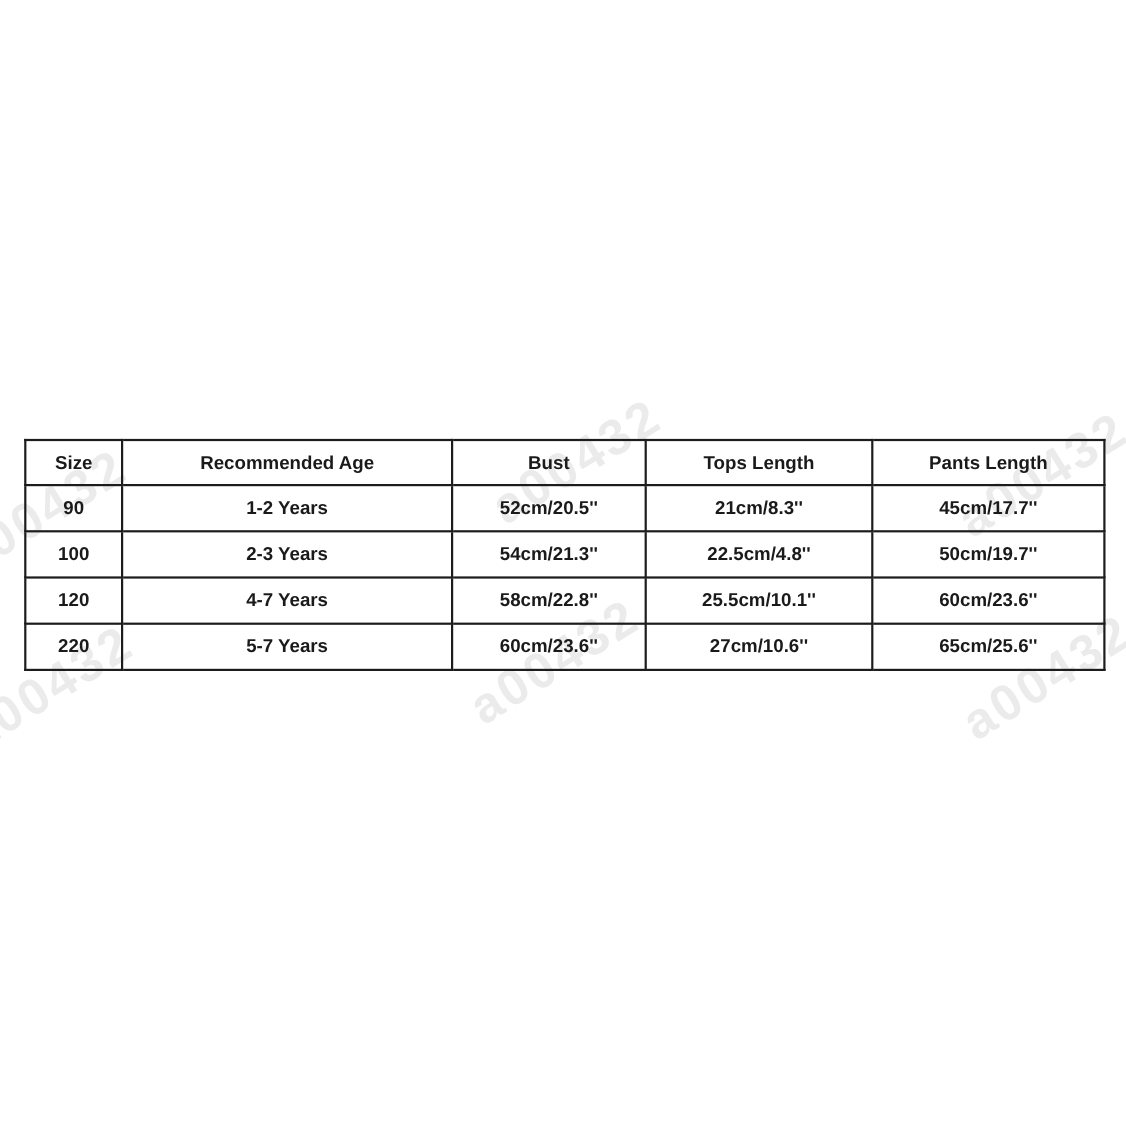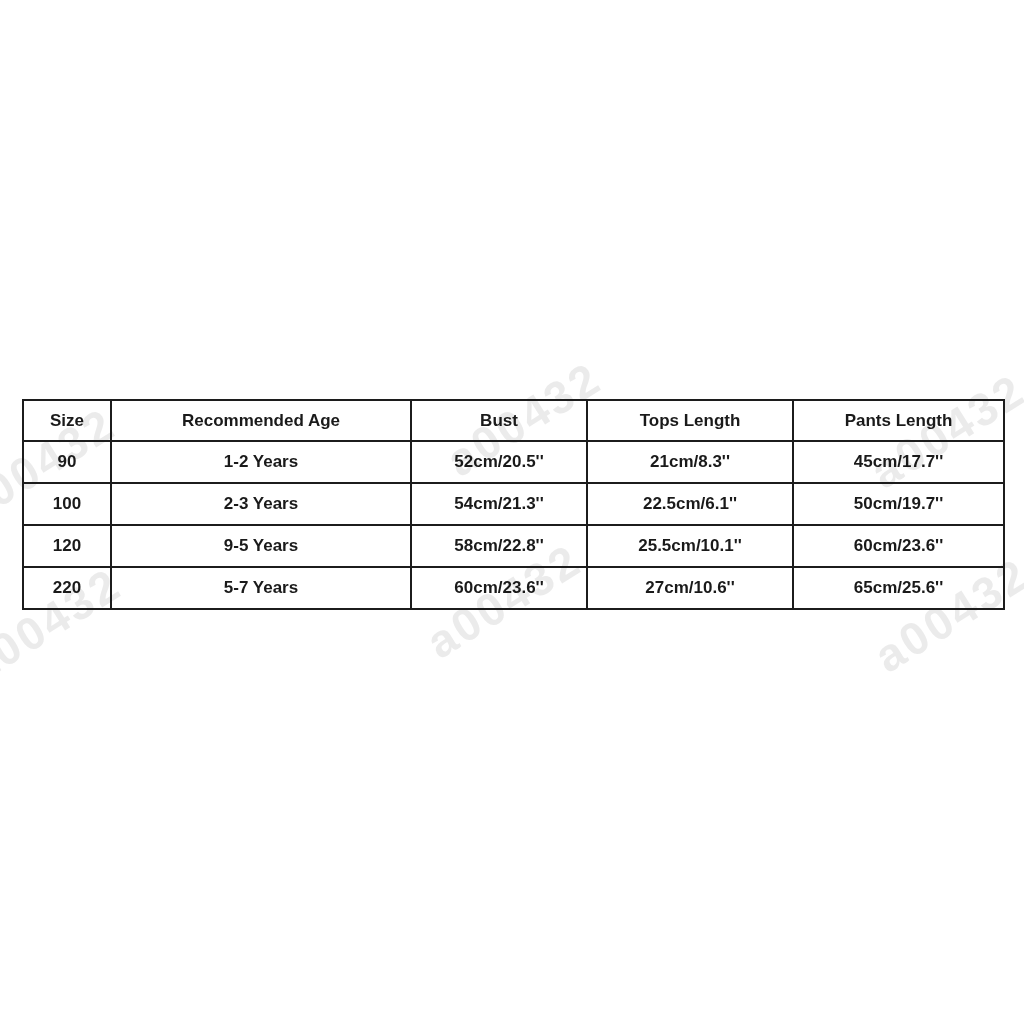--- a/index.html
+++ b/index.html
@@ -103,26 +103,26 @@
         <td>90</td>
         <td>1-2 Years</td>
         <td>52cm/20.5''</td>
         <td>21cm/8.3''</td>
         <td>45cm/17.7''</td>
       </tr>
       <tr>
         <td>100</td>
         <td>2-3 Years</td>
         <td>54cm/21.3''</td>
-        <td>22.5cm/6.1''</td>
+        <td>22.5cm/4.8''</td>
         <td>50cm/19.7''</td>
       </tr>
       <tr>
         <td>120</td>
-        <td>9-5 Years</td>
+        <td>4-7 Years</td>
         <td>58cm/22.8''</td>
         <td>25.5cm/10.1''</td>
         <td>60cm/23.6''</td>
       </tr>
       <tr>
         <td>220</td>
         <td>5-7 Years</td>
         <td>60cm/23.6''</td>
         <td>27cm/10.6''</td>
         <td>65cm/25.6''</td>

